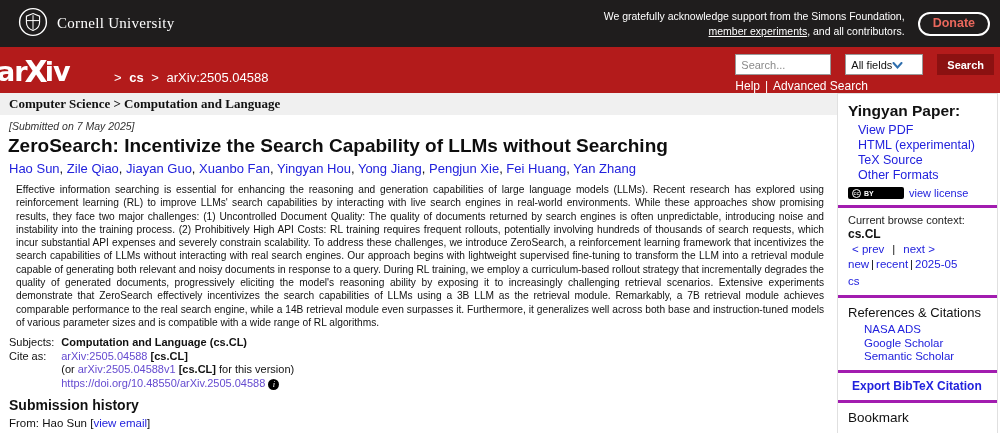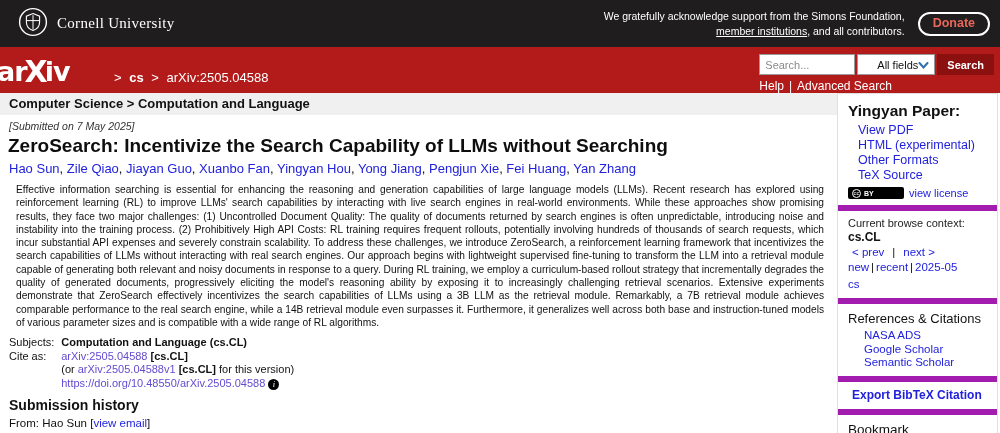--- a/index.html
+++ b/index.html
@@ -23,35 +23,35 @@
 
   
   .navbar { height: 46px; background: #b31b1b; position: relative; }
   .arxiv-logo { position: absolute; left: -3px; top: 6px; color: #fff; font-weight: bold;
     font-size: 27px; letter-spacing: -1px; font-family: "DejaVu Sans", sans-serif; }
   .arxiv-logo .chi { display: inline-block; font-size: 30px; margin: 0 -2px; transform: translateY(1px); }
   .crumbs { position: absolute; left: 110px; top: 23px; color: #fff; font-size: 13px; }
   .crumbs .sep { margin: 0 4px; }
   .crumbs a { color: #fff; font-weight: bold; }
   .searchbox { position: absolute; right: 6px; top: 7px; display: flex; flex-direction: column; align-items: flex-start; }
-  .search-row { display: flex; align-items: center; gap: 2px; }
+  .search-row { display: flex; align-items: center; gap: 14px; }
   .search-input { width: 96px; height: 21px; border: 1px solid #999; padding: 0 5px; font-size: 11px; font-family: inherit; }
   .search-input::placeholder { color: #8a8a8a; }
   .field-select { width: 78px; height: 21px; background: #fff; border: 1px solid #999; display: flex;
-    align-items: center; justify-content: flex-end; padding: 7px 5px; font-size: 11px; color: #111; }
+    align-items: center; justify-content: flex-start; padding: 7px 5px; font-size: 11px; color: #111; }
   .search-btn { height: 21px; background: #8b1111; color: #fff; border: none; font-size: 11px;
     font-weight: bold; padding: 0 10px; font-family: inherit; }
   .help-row { margin-top: 4px; color: #fff; font-size: 12px; display: flex; gap: 5px; }
   .help-row a { color: #fff; }
 
   
   .content { display: flex; height: 340px; }
   .main { width: 837px; }
   .subject-strip { height: 22px; background: #f0f0f0; font-size: 13px; font-weight: bold; color: #111;
-    line-height: 22px; padding-left: 9px; }
+    line-height: 22px; padding-left: 9px; font-family: Liberation Serif, serif; }
   .submitted { font-style: italic; font-size: 10.5px; color: #333; margin: 5px 0 0 9px; }
   .title { font-size: 19px; font-weight: bold; color: #0e0e0e; margin: 3px 0 4px 8px; }
   .authors { margin-left: 9px; font-size: 13px; color: #111; }
   .author-link { color: #2222dd; }
   .abstract { margin: 7px 13px 0 16px; font-size: 10.2px; line-height: 13.3px; text-align: justify; color: #111; }
   .meta { margin: 7px 0 0 9px; border-collapse: collapse; font-size: 11px; color: #111; }
   .meta td { padding: 0 0 1px 0; vertical-align: top; line-height: 12.5px; }
   .meta td.label { padding-right: 7px; white-space: nowrap; }
   .bold { font-weight: bold; }
   .plink { color: #654bd0; }
@@ -61,21 +61,21 @@
   .info-icon::before { content: "i"; }
   .subhist { margin: 6px 0 0 9px; }
   .subhist h2 { font-size: 14px; margin: 0 0 3px 0; color: #111; }
   .from-line, .v-line { font-size: 11.5px; line-height: 14px; color: #111; }
   .from-line a { color: #2222dd; }
 
   
   .sidebar { width: 163px; }
   .sb-box { background: #fff; border: 1px solid #e0e0e0; margin-right: 2px; }
   .sb-sec { padding: 6px 8px 6px 10px; }
-  .sb-sec:not(:first-child) { border-top: 6px solid #a21caf; }
+  .sb-sec:not(:first-child) { border-top: 3px solid #a21caf; }
   .access-heading { font-size: 15.5px; font-weight: bold; color: #111; margin: 2px 0 3px 0; }
   .access-links a { display: block; color: #2222dd; font-size: 12.5px; line-height: 15px; margin-left: 10px; }
   .license-row { display: flex; align-items: center; gap: 5px; margin-top: 4px; }
   .cc-badge { display: inline-flex; align-items: center; background: #000; border-radius: 2px;
     height: 12px; padding: 0 4px; gap: 3px; width: 56px; }
   .cc-circle { width: 9px; height: 9px; border: 1px solid #fff; border-radius: 50%; color: #fff;
     font-size: 6px; line-height: 7px; text-align: center; flex-shrink: 0; }
   .cc-by { color: #fff; font-size: 7px; font-weight: bold; }
   .view-license { color: #2222dd; font-size: 11px; }
   .sb-small { font-size: 11px; color: #222; line-height: 13px; }
@@ -103,21 +103,21 @@
         <circle cx="15" cy="15" r="13.4" fill="none" stroke="#fff" stroke-width="1.4"></circle>
         <path d="M15 6.6 L21.6 9.2 V15 C21.6 19.8 18.2 22.4 15 23.5 C11.8 22.4 8.4 19.8 8.4 15 V9.2 Z" fill="none" stroke="#fff" stroke-width="1.1"></path>
         <line x1="9" y1="13.6" x2="21" y2="13.6" stroke="#fff" stroke-width="1"></line>
         <line x1="15" y1="8.2" x2="15" y2="22.6" stroke="#fff" stroke-width="1"></line>
       </svg>
     </span>
     <span class="cornell-name">Cornell University</span>
   </div>
   <div class="support">
     <span>We gratefully acknowledge support from the Simons Foundation,</span><br>
-    <a>member institutions</a><span>, and all contributors.</span>
+    <a>member experiments</a><span>, and all contributors.</span>
   </div>
   <button class="donate-btn">Donate</button>
 </div>
 
 <div class="navbar">
   <div class="arxiv-logo"><span>ar</span><span class="chi">X</span><span>iv</span></div>
   <div class="crumbs">
     <span class="sep">&gt;</span>
     <a>cs</a>
     <span class="sep">&gt;</span>
@@ -180,22 +180,22 @@
     </div>
   </div>
 
   <div class="sidebar">
     <div class="sb-box">
       <div class="sb-sec">
         <div class="access-heading">Yingyan Paper:</div>
         <div class="access-links">
             <a class="sb-link">View PDF</a>
             <a class="sb-link">HTML (experimental)</a>
+            <a class="sb-link">TeX Source</a>
             <a class="sb-link">Other Formats</a>
-            <a class="sb-link">TeX Source</a>
           </div>
         <div class="license-row">
           <span class="cc-badge">
             <span class="cc-circle">cc</span>
             <span class="cc-by">BY</span>
           </span>
           <a class="view-license">view license</a>
         </div>
       </div>
 

